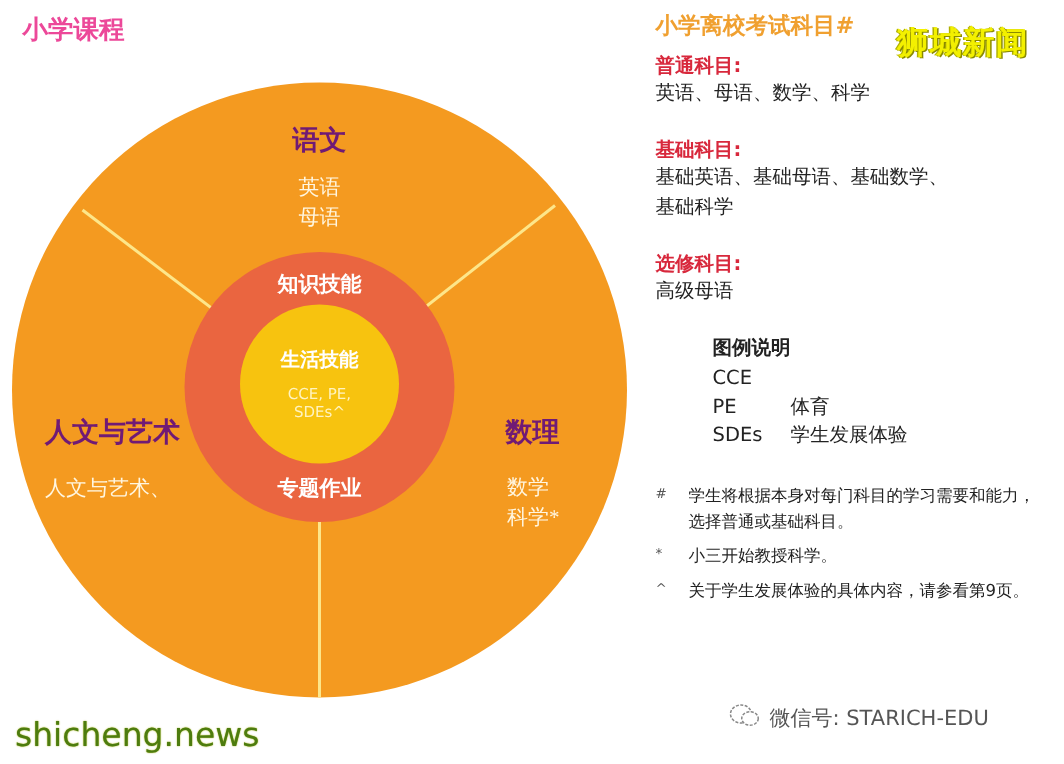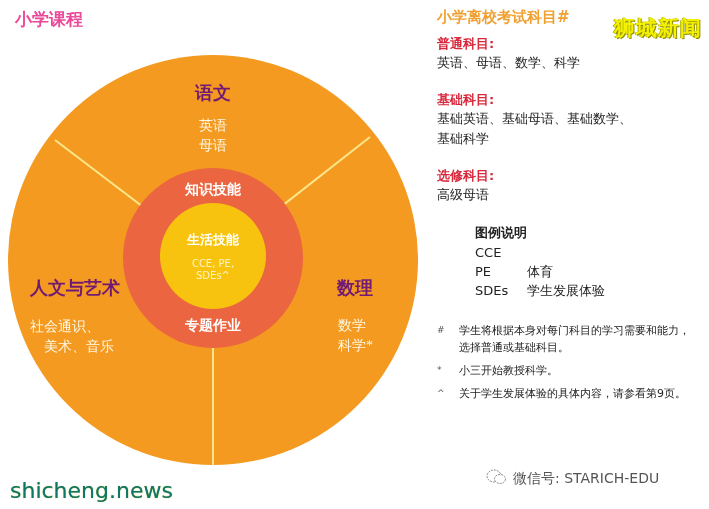--- a/index.html
+++ b/index.html
@@ -13,22 +13,22 @@
   .core-label{position:absolute;color:#fff;font-weight:bold;font-size:13px;text-align:center;width:100px;}
   .core-sub{position:absolute;color:#fff3c0;font-size:10px;text-align:center;width:100px;line-height:12px;}
   #right-panel{left:437px;top:8px;width:270px;}
   .rp-title{font-size:15px;font-weight:bold;color:#f0a030;}
   .rp-head{font-size:13px;font-weight:bold;color:#d8283c;margin-top:0;}
   .rp-text{font-size:13px;color:#222;line-height:20px;}
   .legend-row{font-size:13px;color:#222;line-height:19px;display:flex;}
   .legend-abbr{width:52px;font-family:"DejaVu Sans","Liberation Sans",sans-serif;}
   .note{display:flex;font-size:11px;color:#222;line-height:17px;}
   .note-mark{width:22px;color:#555;font-size:9px;}
-  #brand{left:614px;top:14px;font-size:21px;font-weight:bold;color:#f3f000;text-shadow:1px 1px 0 #8a8a00,-1px 0 0 #b0b000;letter-spacing:1px;}
-  #watermark{left:10px;top:478px;font-size:22px;color:#0f766e;text-shadow:0 0 1px #9aa800;font-family:"DejaVu Sans","Liberation Sans",sans-serif;}
+  #brand{left:598px;top:14px;font-size:21px;font-weight:bold;color:#f3f000;text-shadow:1px 1px 0 #8a8a00,-1px 0 0 #b0b000;letter-spacing:1px;}
+  #watermark{left:10px;top:478px;font-size:22px;color:#4d7c0f;text-shadow:0 0 1px #9aa800;font-family:"DejaVu Sans","Liberation Sans",sans-serif;}
   #wechat{left:485px;top:468px;font-size:14px;color:#555;display:flex;align-items:center;gap:6px;}
 </style>
 </head>
 <body>
 
 <div id="title-left" class="abs">小学课程</div>
 
 <div id="diagram" class="abs" style="width:440px;height:509px;">
   <svg width="440" height="509" style="position:absolute;left:0;top:0;">
     <circle cx="213" cy="260" r="205" fill="#f49a20"></circle>
@@ -40,22 +40,21 @@
   </svg>
 
   <div class="seg-title" style="left:183px;top:81px;width:60px;">语文</div>
   <div class="seg-items" style="left:183px;top:115px;width:60px;">
     <div>英语</div>
     <div>母语</div>
   </div>
 
   <div class="seg-title" style="left:25px;top:276px;width:100px;">人文与艺术</div>
   <div class="seg-items" style="left:30px;top:316px;width:110px;text-align:left;">
-    <div>社会通识、</div>
-    <div style="padding-left:14px;">美术、音乐</div>
+    <div>人文与艺术、</div>
   </div>
 
   <div class="seg-title" style="left:330px;top:276px;width:50px;">数理</div>
   <div class="seg-items" style="left:330px;top:316px;width:50px;text-align:left;padding-left:8px;font-family:Liberation Serif, serif;">
     <div>数学</div>
     <div>科学*</div>
   </div>
 
   <div class="ring-label" style="left:153px;top:181px;">知识技能</div>
   <div class="ring-label" style="left:153px;top:317px;">专题作业</div>

